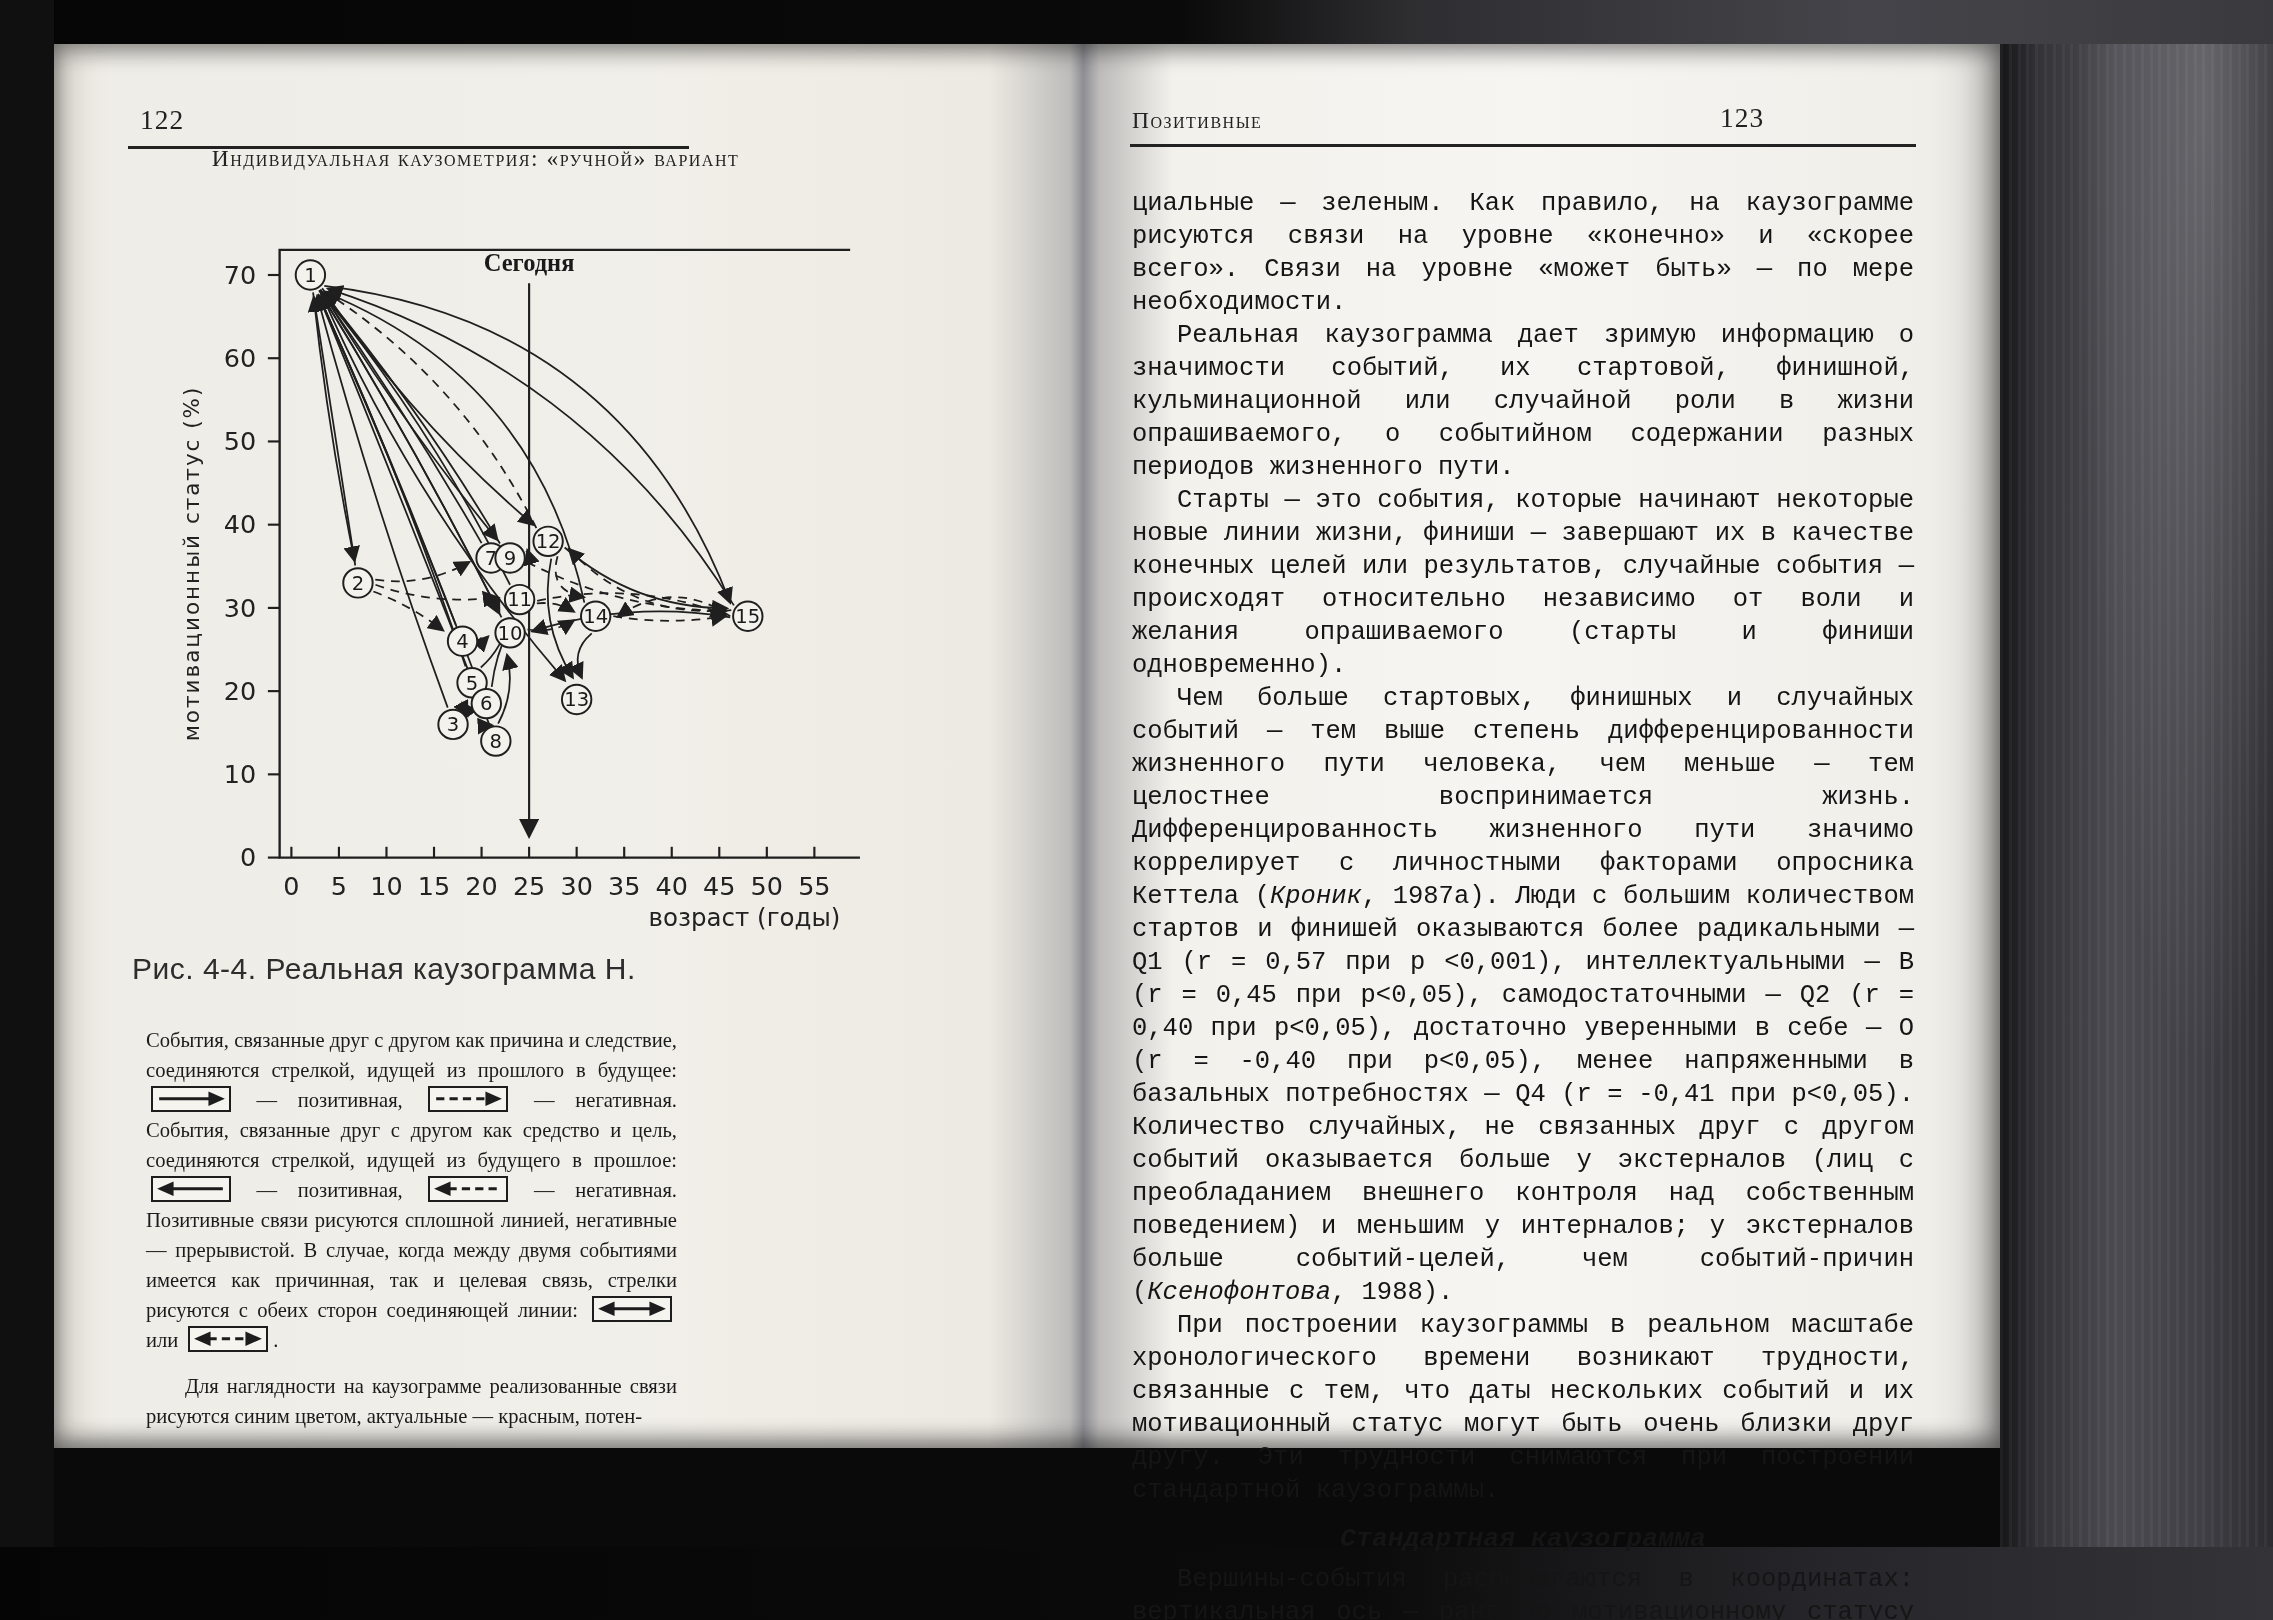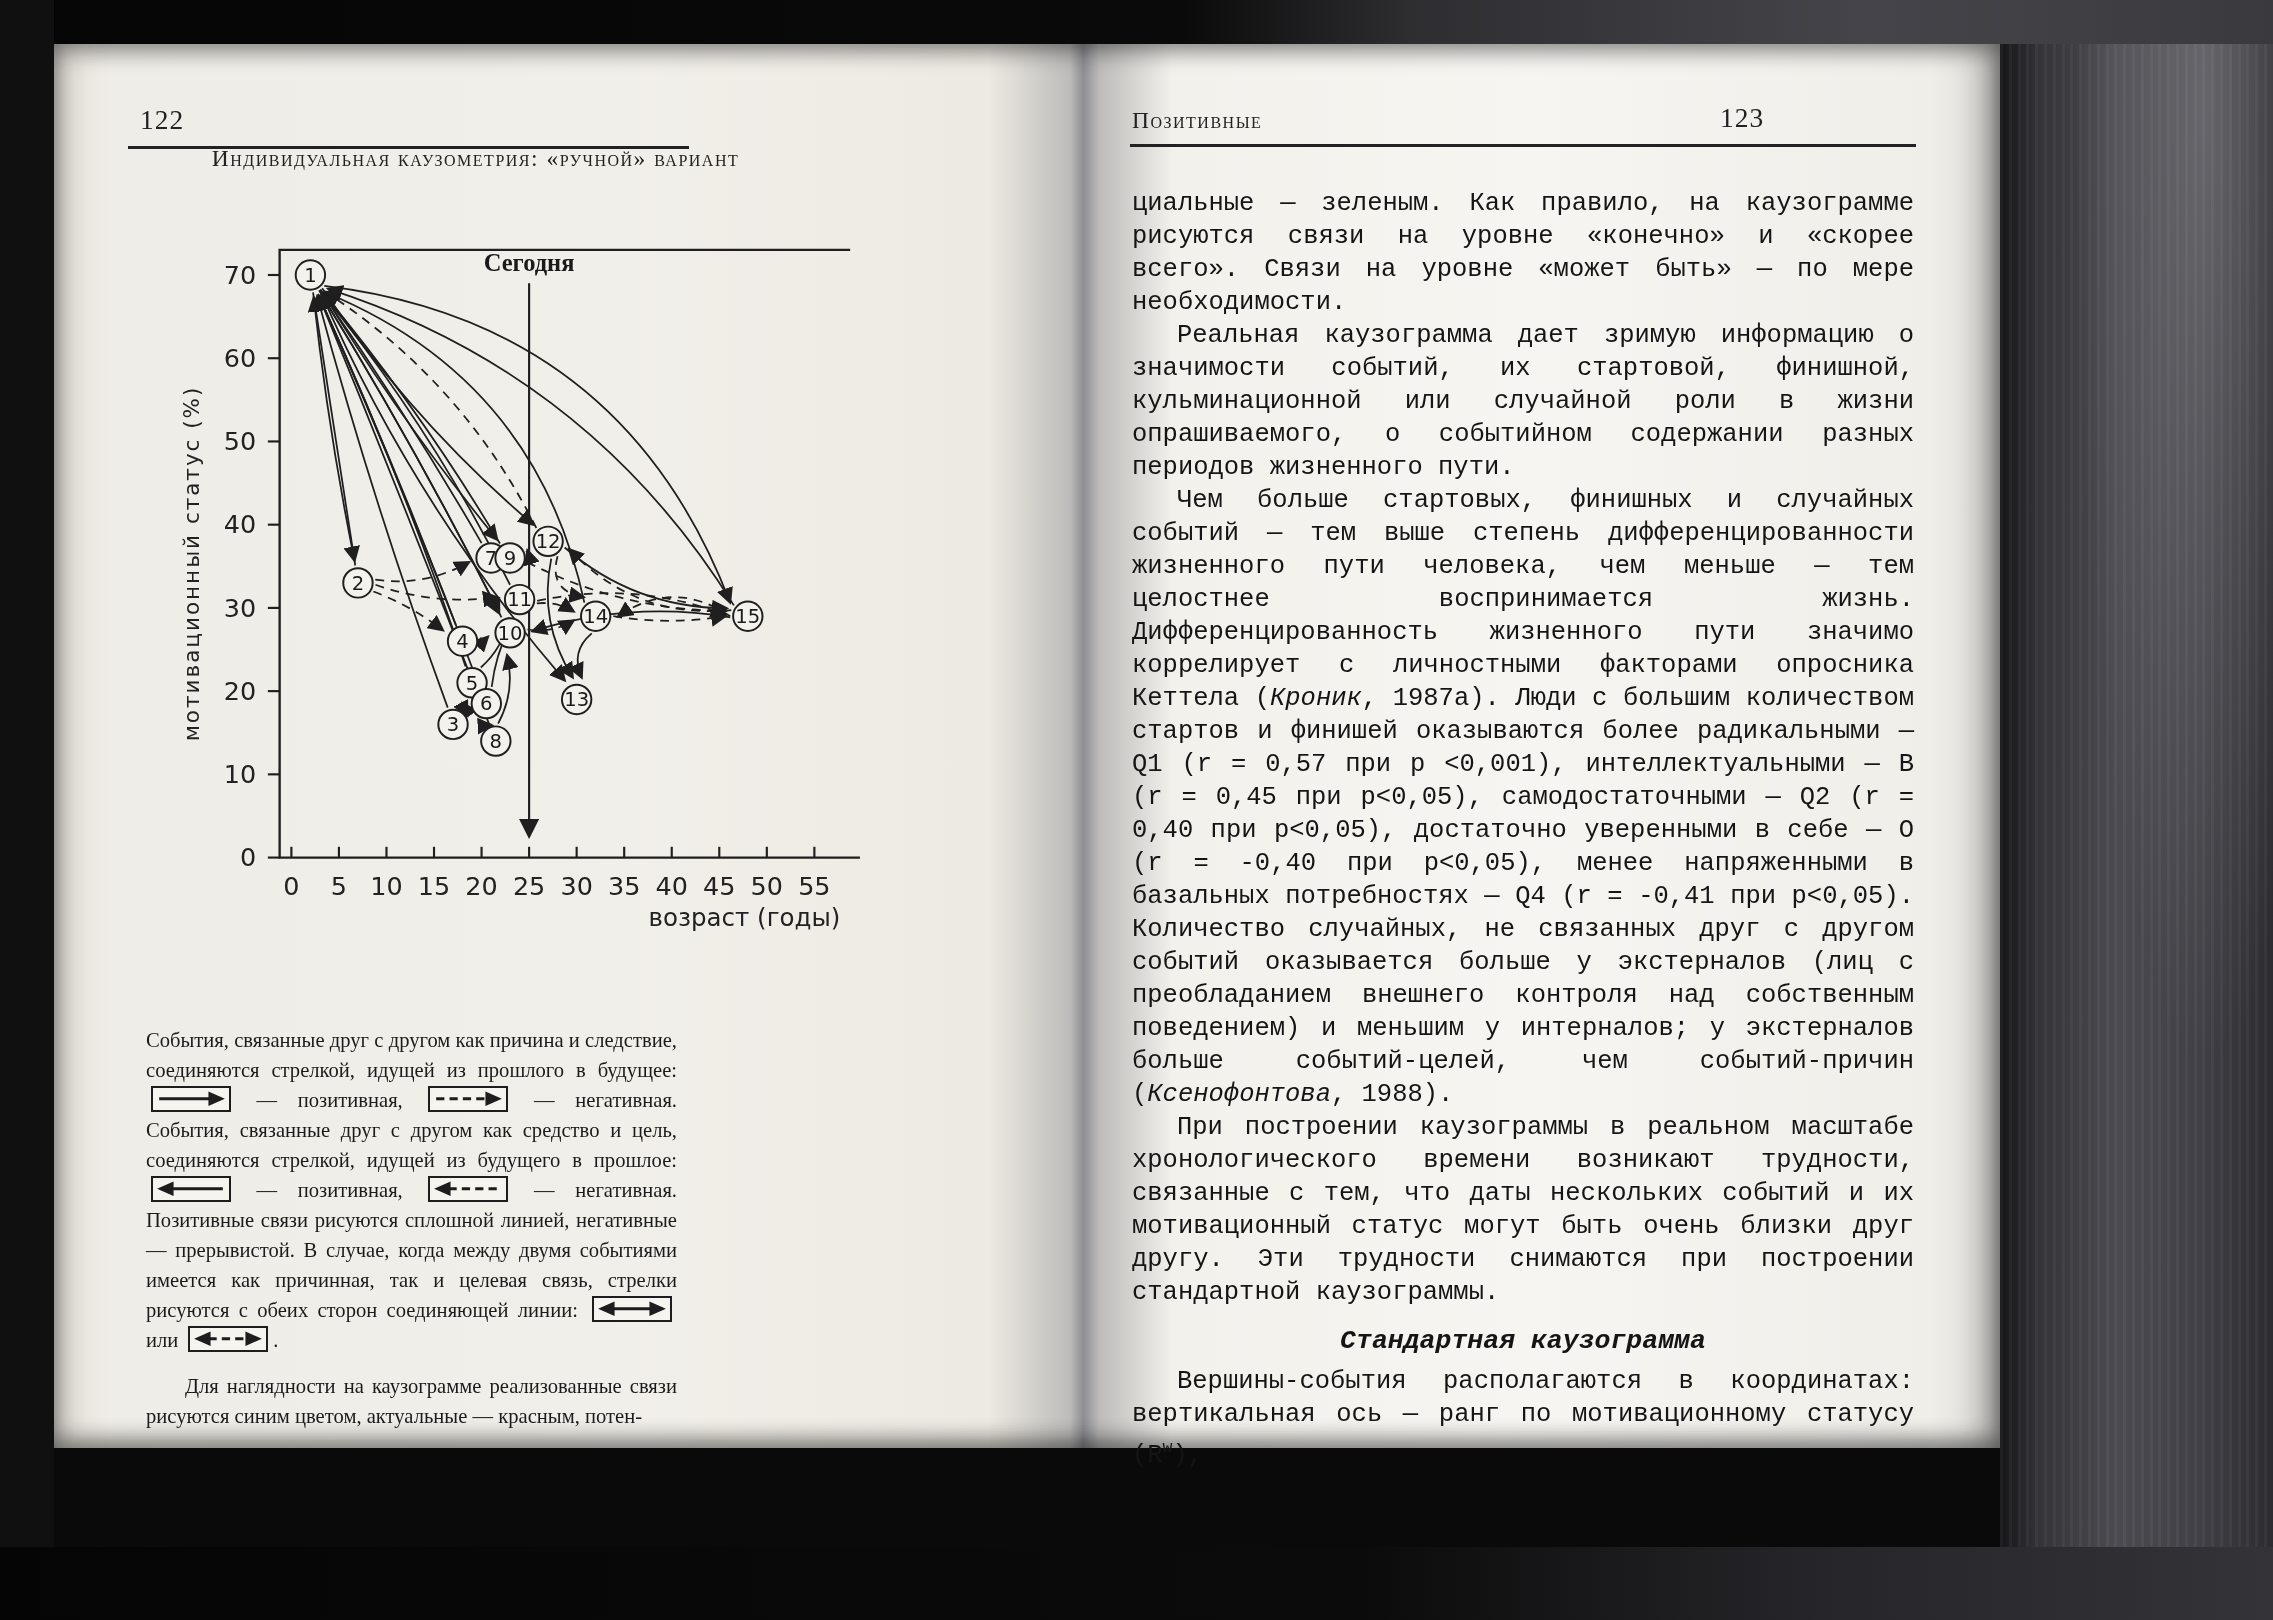--- a/index.html
+++ b/index.html
@@ -205,20 +205,21 @@
       <circle cx="403.9" cy="307.38" r="15" fill="#f4f2ec" stroke="#1f1f1f" stroke-width="2"></circle>
       <text x="403.9" y="314.38" text-anchor="middle" class="nodenum">12</text>
       <circle cx="433" cy="468.69" r="15" fill="#f4f2ec" stroke="#1f1f1f" stroke-width="2"></circle>
       <text x="433" y="475.69" text-anchor="middle" class="nodenum">13</text>
       <circle cx="452.4" cy="383.78999999999996" r="15" fill="#f4f2ec" stroke="#1f1f1f" stroke-width="2"></circle>
       <text x="452.4" y="390.78999999999996" text-anchor="middle" class="nodenum">14</text>
       <circle cx="607.5999999999999" cy="383.78999999999996" r="15" fill="#f4f2ec" stroke="#1f1f1f" stroke-width="2"></circle>
       <text x="607.5999999999999" y="390.78999999999996" text-anchor="middle" class="nodenum">15</text>
     </svg>
 
+  <div class="abs caption">Рис. 4-4. Реальная каузограмма Н.</div>
 
   <div class="abs lcol" id="left-body">
       <p><span>События, связанные друг с другом как причина и следствие, соединяются стрелкой, идущей из прошлого в будущее: </span><span class="abox"><svg viewBox="0 0 74 20">
             <line x1="6" y1="10" x2="56" y2="10" stroke="#1d1d1d" stroke-width="2.8"></line>
             <polygon points="54,3 70,10 54,17" fill="#1d1d1d"></polygon>
           </svg></span><span> — позитивная, </span><span class="abox"><svg viewBox="0 0 74 20">
             <line x1="6" y1="10" x2="56" y2="10" stroke="#1d1d1d" stroke-width="2.8" stroke-dasharray="8 5"></line>
             <polygon points="54,3 70,10 54,17" fill="#1d1d1d"></polygon>
           </svg></span><span> — негативная. События, связанные друг с другом как средство и цель, соединяются стрелкой, идущей из будущего в прошлое: </span><span class="abox"><svg viewBox="0 0 74 20">
             <line x1="18" y1="10" x2="68" y2="10" stroke="#1d1d1d" stroke-width="2.8"></line>
@@ -239,20 +240,21 @@
     </div>
 
   <div class="abs runhead rp-head">Позитивные</div>
   <div class="abs pgnum rp-num">123</div>
   <div class="abs rule rp-rule"></div>
 
   <div class="abs rcol" id="right-body">
     <div id="right-paras-1">
         <p>циальные — зеленым. Как правило, на каузограмме рисуются связи на уровне «конечно» и «скорее всего». Связи на уровне «может быть» — по мере необходимости.</p>
         <p class="ind">Реальная каузограмма дает зримую информацию о значимости событий, их стартовой, финишной, кульминационной или случайной роли в жизни опрашиваемого, о событийном содержании разных периодов жизненного пути.</p>
+        <p class="ind">Старты — это события, которые начинают некоторые новые линии жизни, финиши — завершают их в качестве конечных целей или результатов, случайные события — происходят относительно независимо от воли и желания опрашиваемого (старты и финиши одновременно).</p>
         <p class="ind">Чем больше стартовых, финишных и случайных событий — тем выше степень дифференцированности жизненного пути человека, чем меньше — тем целостнее воспринимается жизнь. Дифференцированность жизненного пути значимо коррелирует с личностными факторами опросника Кеттела (<i>Кроник</i>, 1987а). Люди с большим количеством стартов и финишей оказываются более радикальными — Q1 (r = 0,57 при p &lt;0,001), интеллектуальными — B (r = 0,45 при p&lt;0,05), самодостаточными — Q2 (r = 0,40 при p&lt;0,05), достаточно уверенными в себе — O (r = -0,40 при p&lt;0,05), менее напряженными в базальных потребностях — Q4 (r = -0,41 при p&lt;0,05). Количество случайных, не связанных друг с другом событий оказывается больше у экстерналов (лиц с преобладанием внешнего контроля над собственным поведением) и меньшим у интерналов; у экстерналов больше событий-целей, чем событий-причин (<i>Ксенофонтова</i>, 1988).</p>
         <p class="ind">При построении каузограммы в реальном масштабе хронологического времени возникают трудности, связанные с тем, что даты нескольких событий и их мотивационный статус могут быть очень близки друг другу. Эти трудности снимаются при построении стандартной каузограммы.</p>
       </div>
     <h3>Стандартная каузограмма</h3>
     <div id="right-paras-2">
         <p class="ind">Вершины-события располагаются в координатах: вертикальная ось — ранг по мотивационному статусу (R<sup>w</sup>),</p>
       </div>
   </div>
 </div>
 

